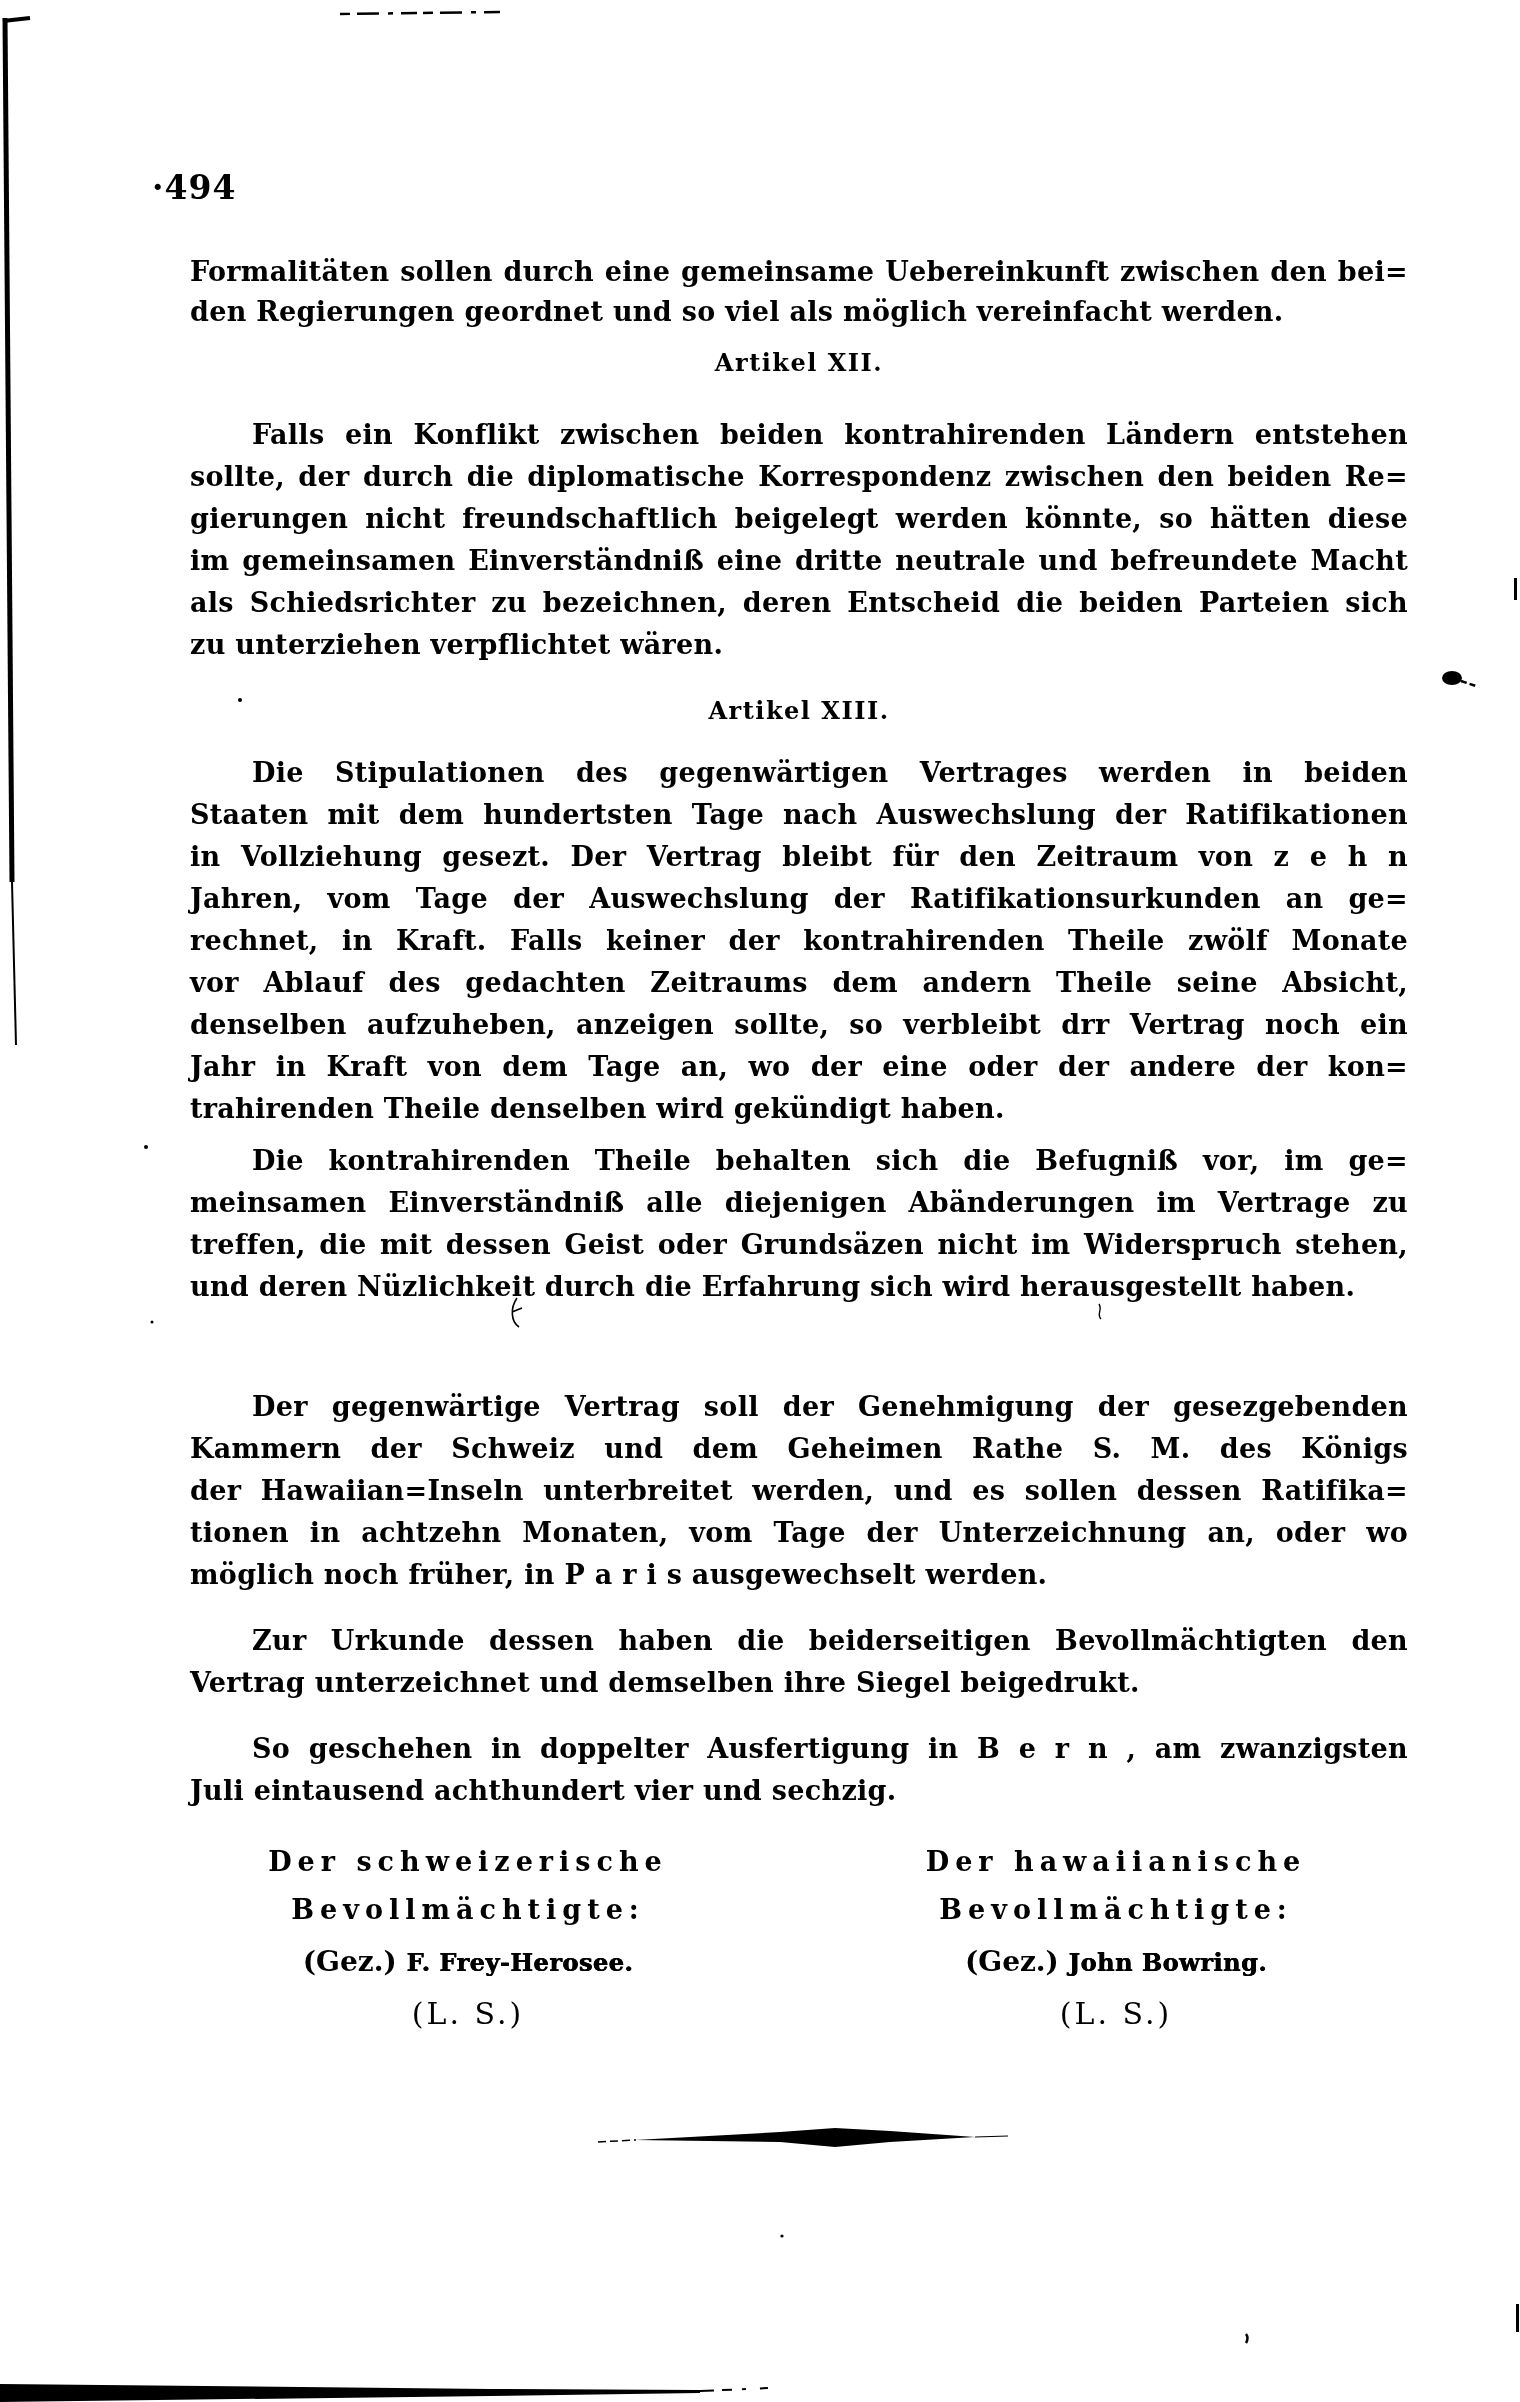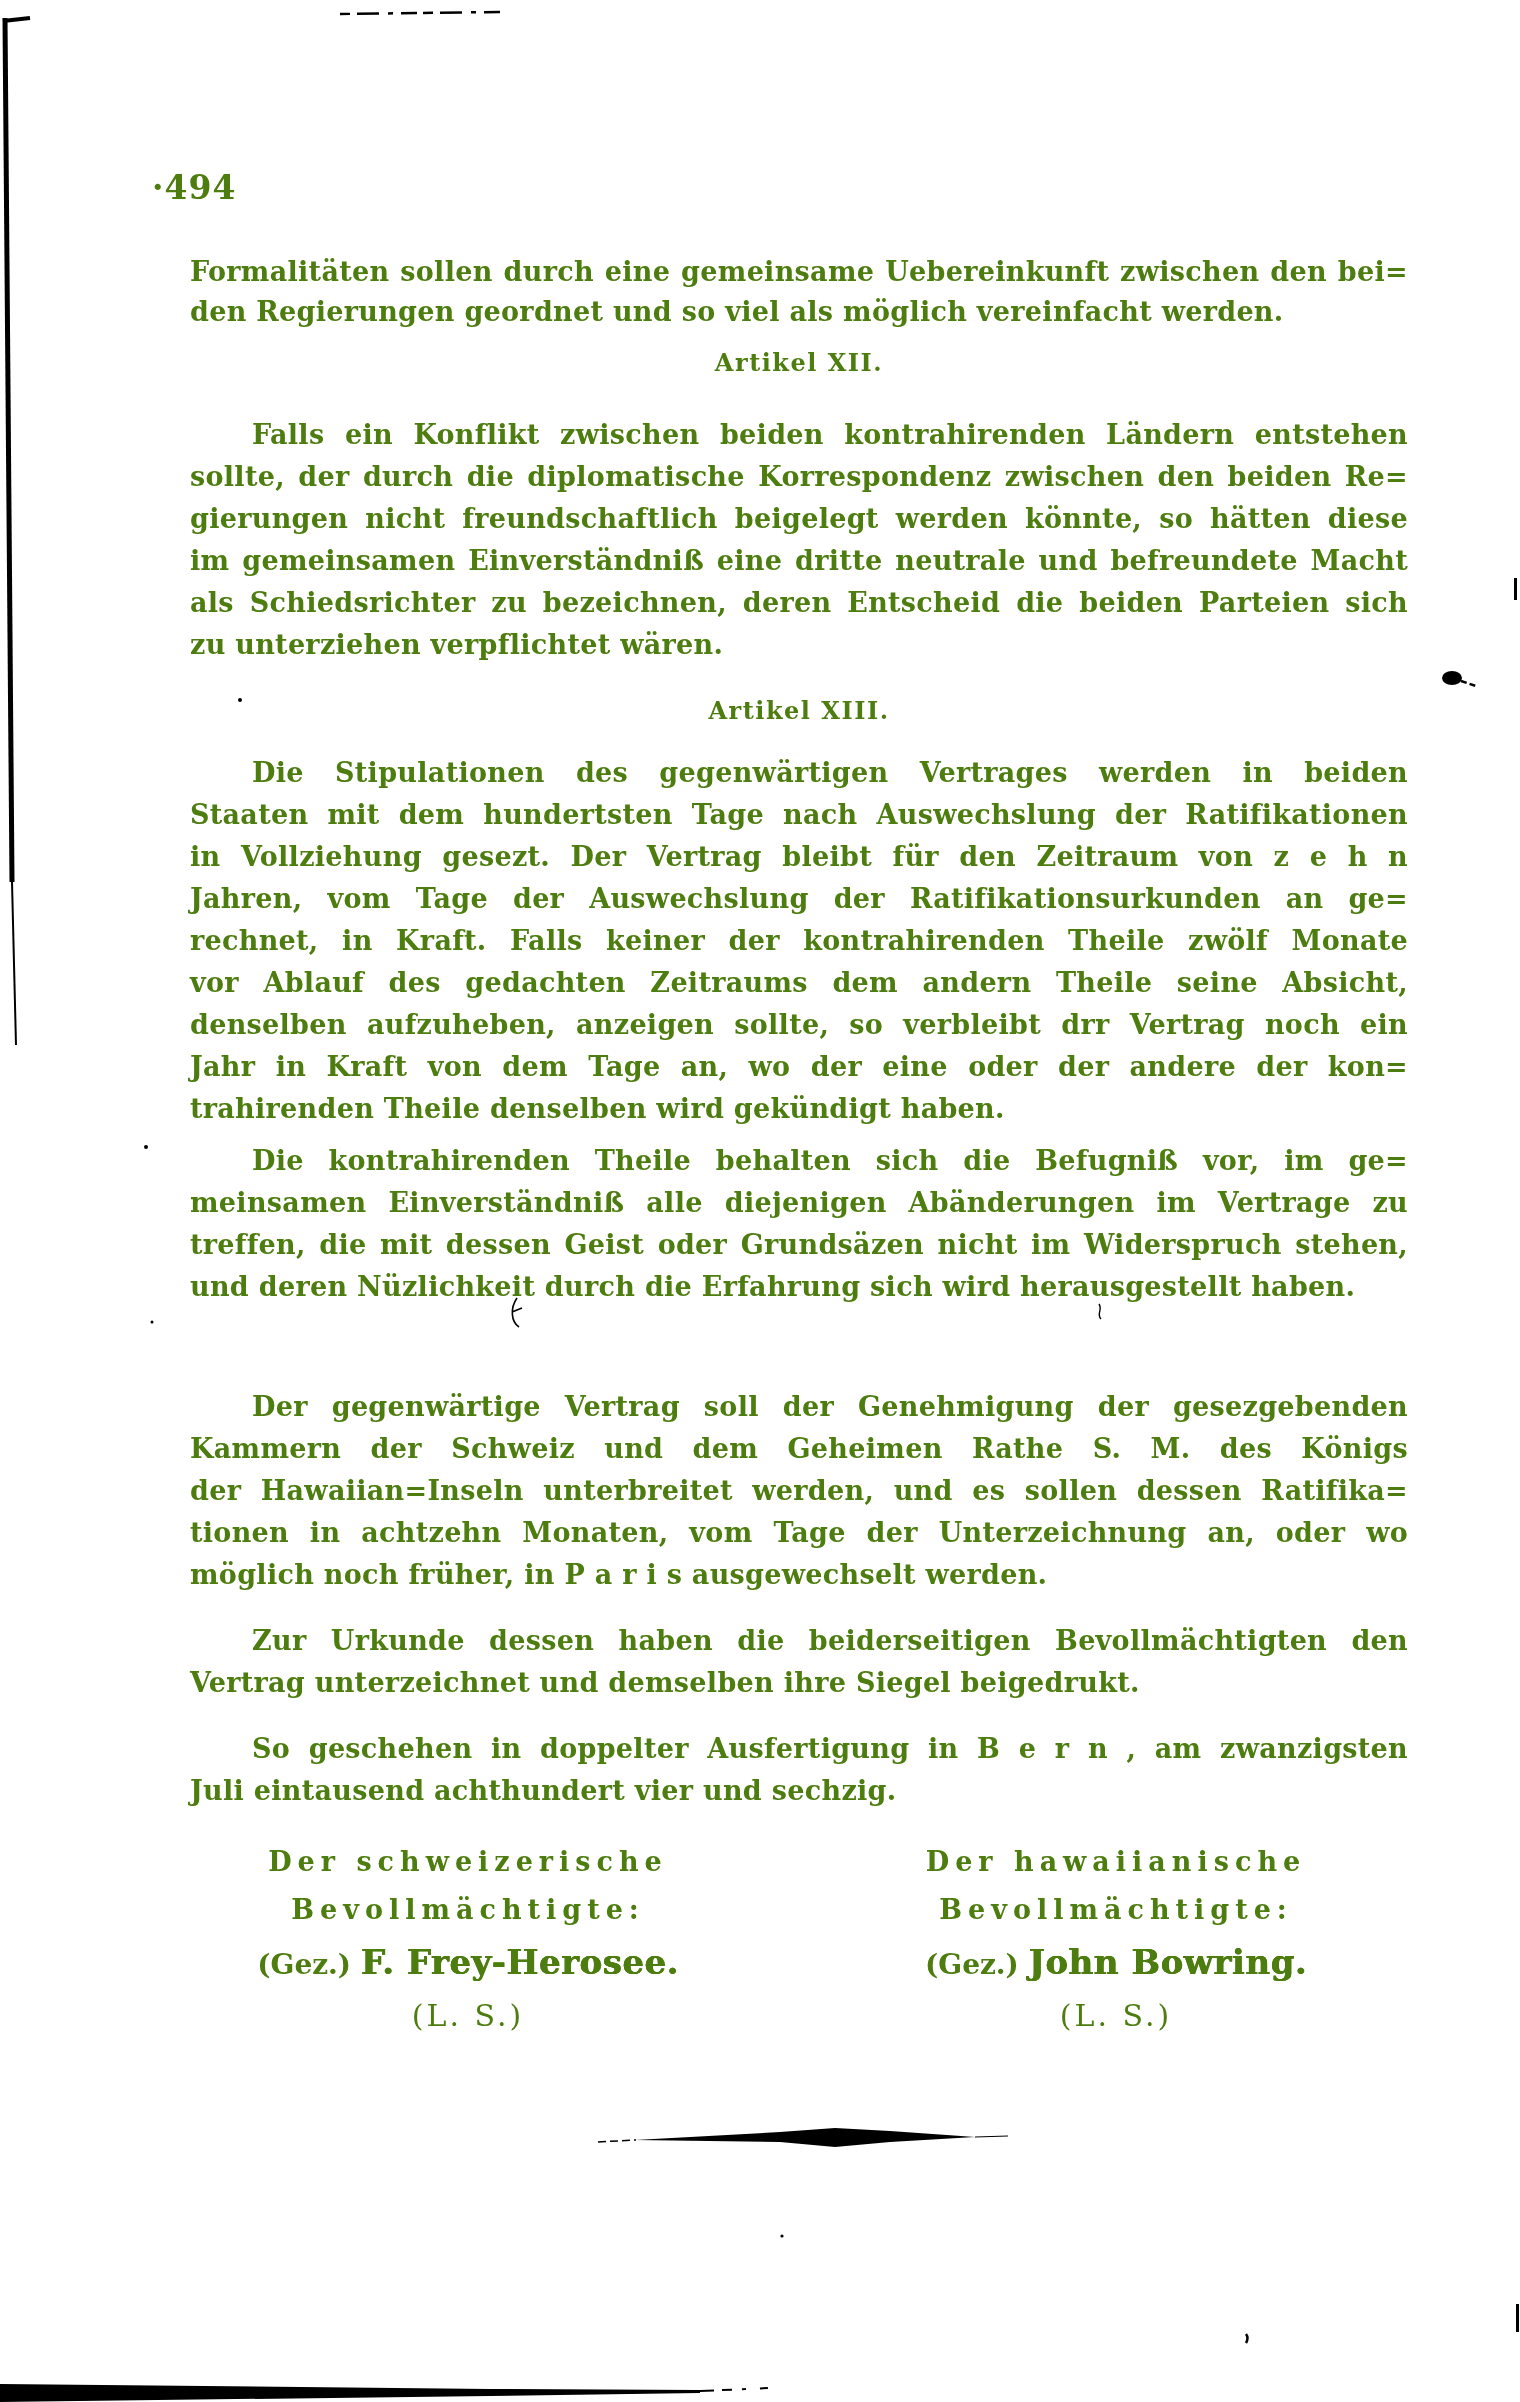--- a/index.html
+++ b/index.html
@@ -1,20 +1,20 @@
 <!DOCTYPE html>
 <html><head>
 <meta charset="utf-8">
 <style>
   html,body{margin:0;padding:0;background:#888;}
   .page{
     position:relative;
     width:1520px;height:2402px;
     background:#ffffff;
-    color:#4d7c0f;
+    color:#000000;
     font-family:"DejaVu Serif", serif;
     overflow:hidden;
   }
   .block{position:absolute;left:190px;width:1218px;}
   .line{
     font-size:27px;
     line-height:42px;
     font-weight:bold;
     letter-spacing:0.3px;
     text-align:justify;
@@ -36,21 +36,21 @@
   }
   
   .sigs{position:absolute;left:178px;top:1845px;width:1218px;display:flex;}
   .sig-col{text-align:center;}
   .sig-col.left{width:580px;}
   .sig-col.right{width:560px;margin-left:78px;}
   .sig-title{font-size:27px;font-weight:bold;letter-spacing:6px;line-height:34px;margin-bottom:14px;}
   .sig-role{font-size:27px;font-weight:bold;letter-spacing:6px;line-height:34px;margin-bottom:16px;}
   .sig-name-row{font-size:28px;font-weight:bold;line-height:38px;margin-bottom:14px;}
   .sig-name-row .name{
-    font-size:34px;
+    font-size:24px;
     text-shadow:0.6px 0 currentColor, 0 0.4px currentColor;
     letter-spacing:0.5px;
   }
   .sig-seal{font-size:30px;font-weight:normal;letter-spacing:3px;line-height:36px;font-family:"DejaVu Serif",serif;}
   .artifacts{position:absolute;left:0;top:0;width:1520px;height:2402px;pointer-events:none;}
 </style>
 </head>
 <body>
 
 <div class="page">

